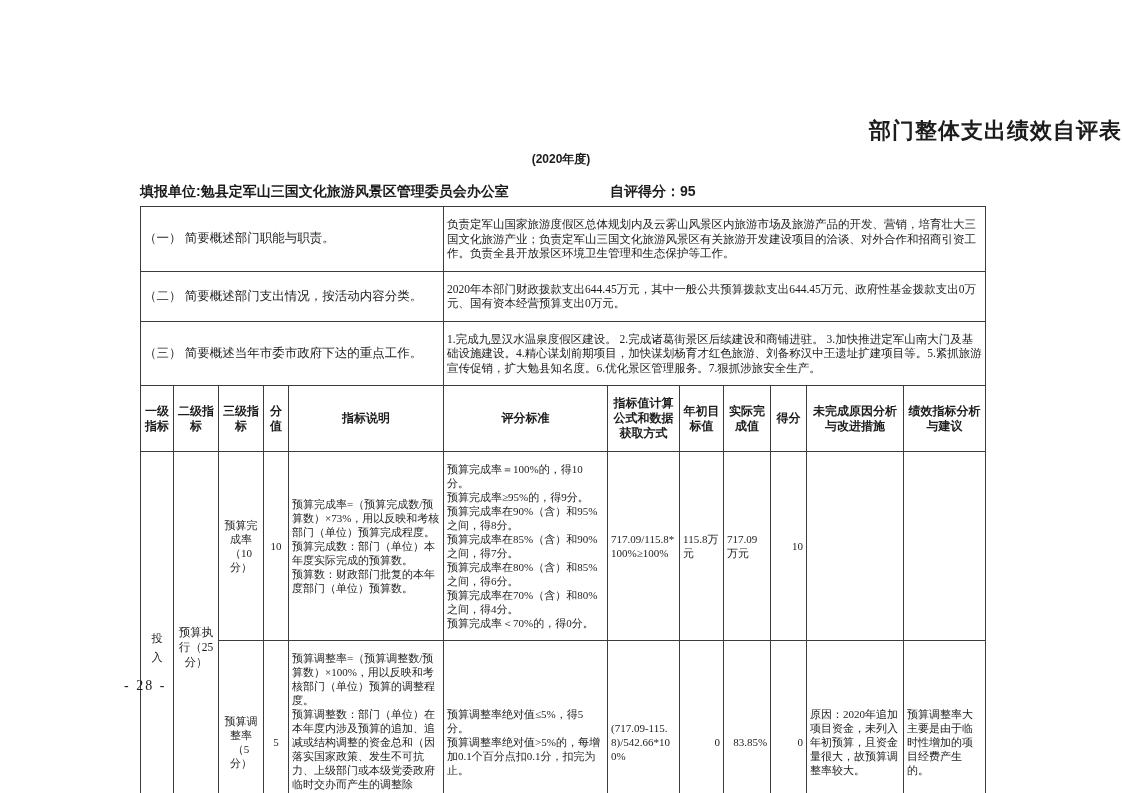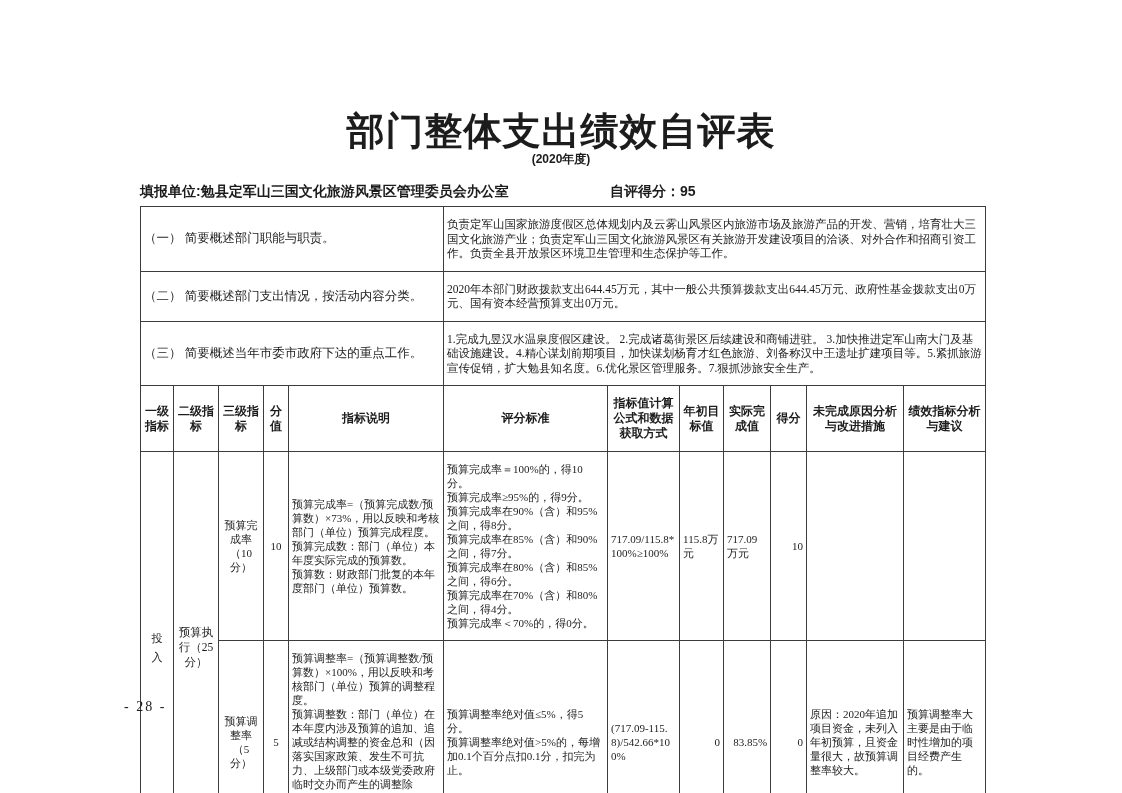--- a/index.html
+++ b/index.html
@@ -3,22 +3,22 @@
 <meta charset="utf-8">
 <style>
   html,body { margin:0; padding:0; }
   body {
     width:1122px; height:793px; background:#ffffff; overflow:hidden;
     font-family:"Liberation Serif","DejaVu Serif",serif; color:#1c1c1c;
   }
   .page { position:relative; width:1122px; height:793px; background:#fff; }
 
   .title {
-    text-align:center; font-family:"Liberation Sans","DejaVu Sans",sans-serif;
-    font-weight:bold; font-size:38px; line-height:34px; padding-top:114px; letter-spacing:1px;
+    text-align:right; font-family:"Liberation Sans","DejaVu Sans",sans-serif;
+    font-weight:bold; font-size:22px; line-height:34px; padding-top:114px; letter-spacing:1px;
   }
   .subtitle {
     text-align:center; font-family:"Liberation Sans","DejaVu Sans",sans-serif;
     font-weight:bold; font-size:12px; margin-top:3px;
   }
   .info {
     position:relative; width:845px; margin:15px 0 5px 140px;
     font-family:"Liberation Sans","DejaVu Sans",sans-serif; font-weight:bold; font-size:14px;
   }
   .info .score { position:absolute; left:470px; top:0;text-align:right; }
@@ -37,21 +37,21 @@
   .pre { white-space:pre-line; }
   .c { text-align:center; }
   .r { text-align:right; padding-right:4px; }
 
   .vtext { display:inline-block; width:1.15em; word-break:break-all; line-height:1.7; font-size:11px; }
   .lvl2 { font-size:11.5px; line-height:15px; text-align:center; }
 
   tr.r-s1 { height:43px; } tr.r-s2 { height:36px; } tr.r-s3 { height:46px; }
   tr.r-head { height:50px; } tr.r-b1 { height:157px; } tr.r-b2 { height:155px; }
 
-  .pagenum { position:absolute; left:124px; top:699px; font-size:14px; letter-spacing:2px; }
+  .pagenum { position:absolute; left:124px; top:678px; font-size:14px; letter-spacing:2px; }
 </style>
 </head>
 <body>
 
 <div class="page">
 
   <div class="title">部门整体支出绩效自评表</div>
   <div class="subtitle">(2020年度)</div>
 
   <div class="info">

